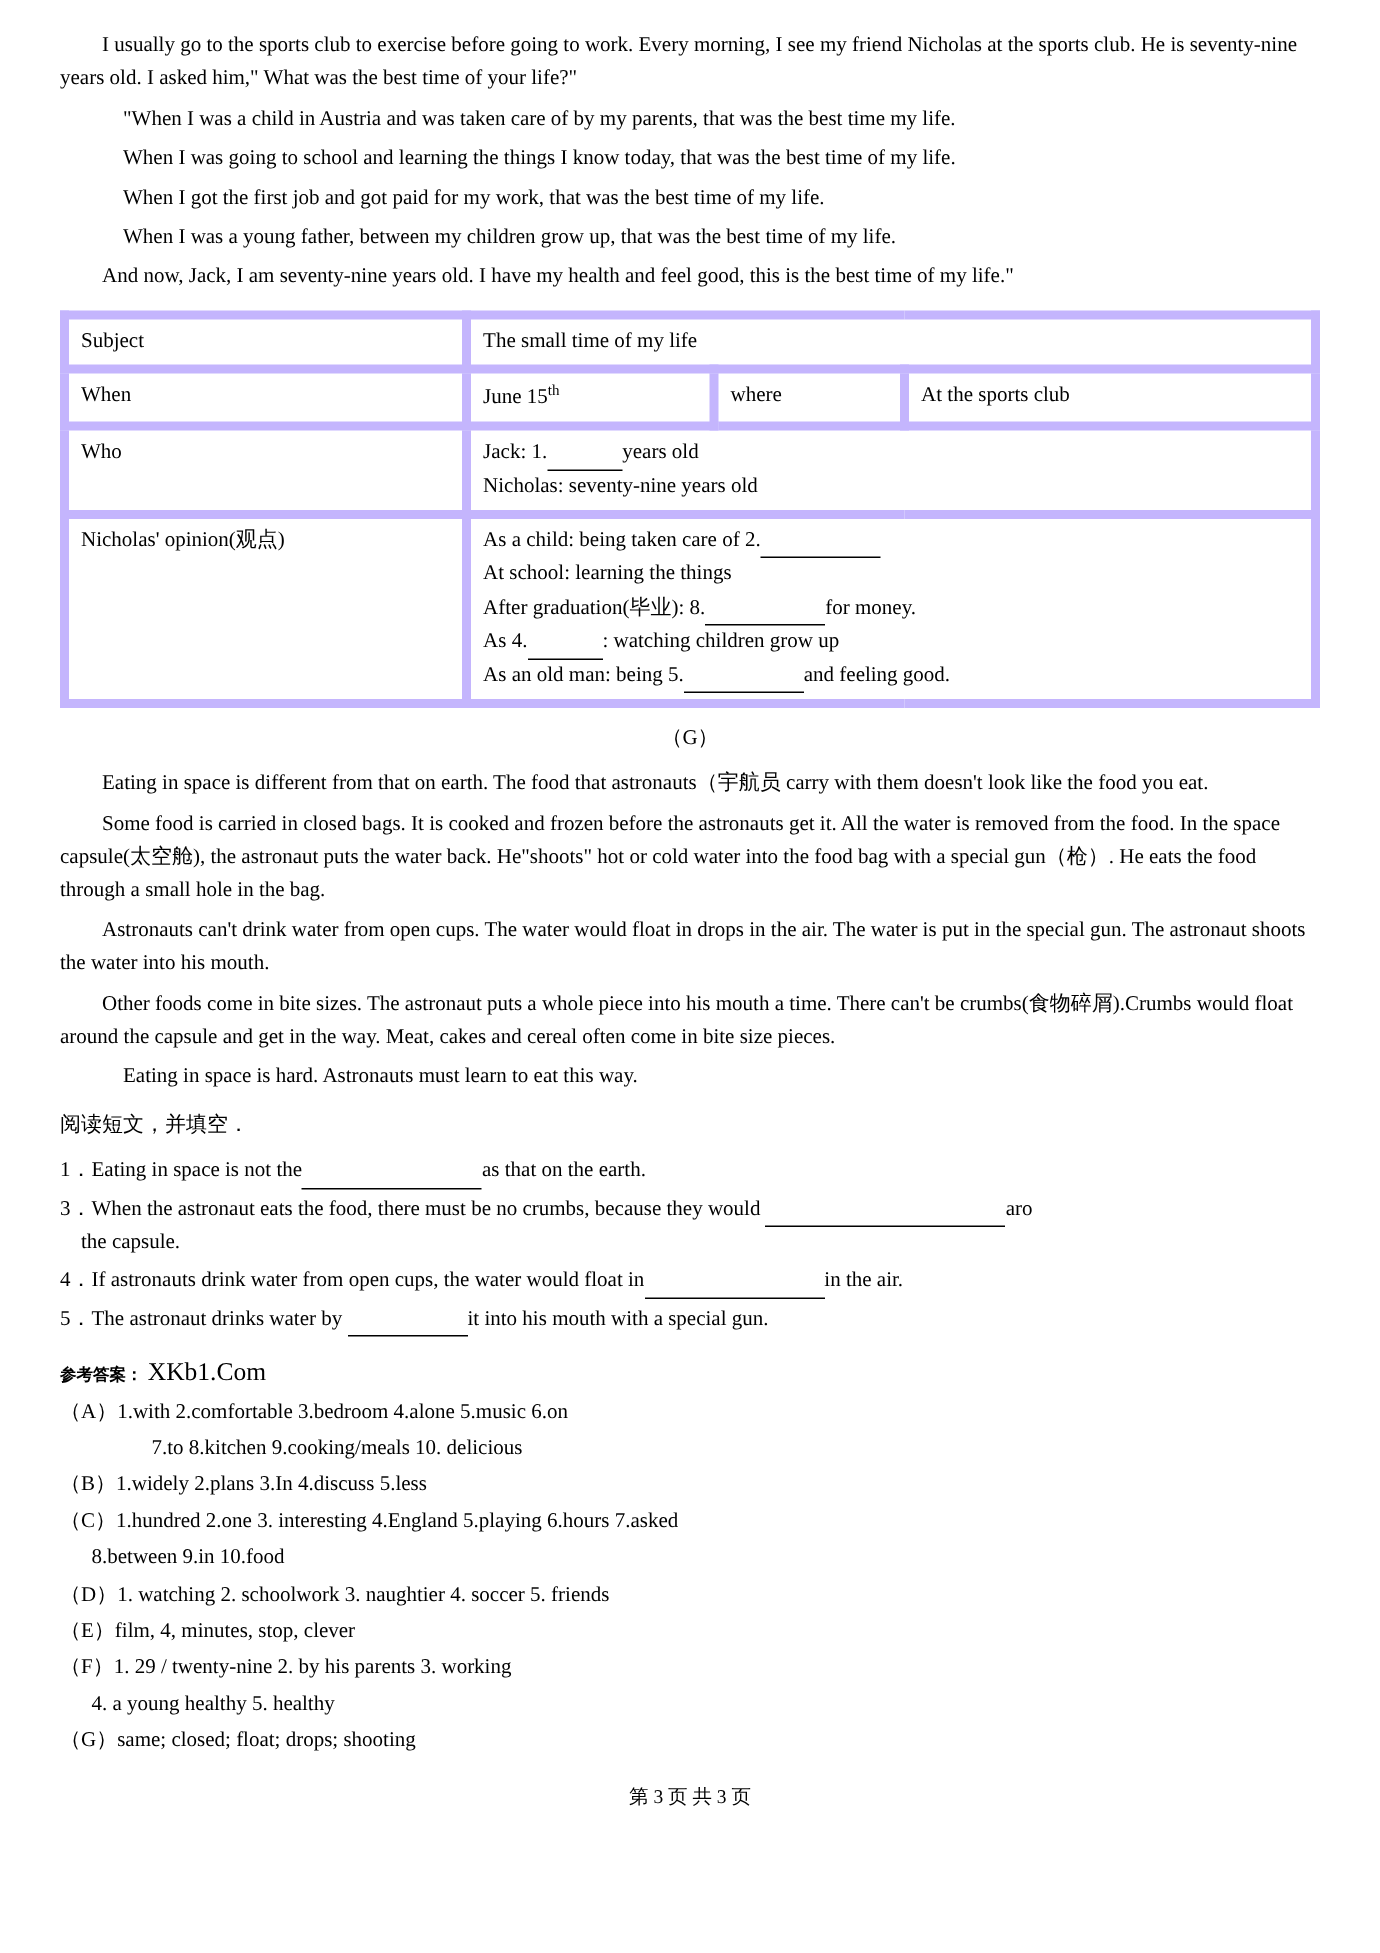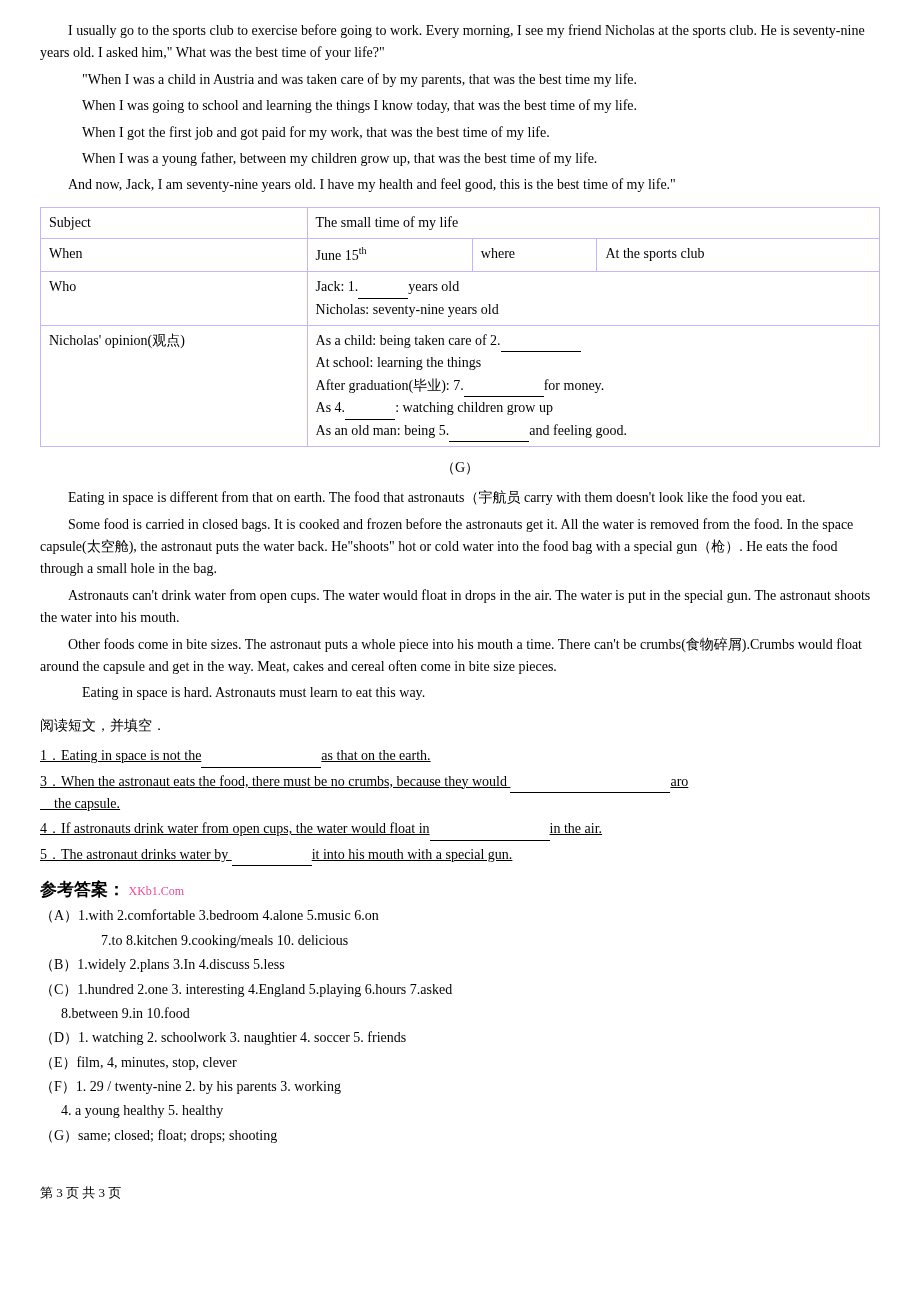--- a/index.html
+++ b/index.html
@@ -26,57 +26,57 @@
     }
     .passage p.quote {
       text-indent: 3em;
     }
     table {
       border-collapse: collapse;
       width: 100%;
       margin: 10px 0;
     }
     table td {
-      border: 1px solid #c4b5fd;
+      border: 6px solid #c4b5fd;
       padding: 4px 8px;
       vertical-align: top;
       margin-left: 14px;
     }
     .section-g {
       margin-top: 10px;
     }
     .center-title {
       text-align: center;
       margin: 8px 0;
       font-size: 14px;
     }
     .questions {
       margin-top: 8px;
     }
     .questions p {
       margin-bottom: 3px;
-      text-decoration: underline;
     }
     .answers {
       margin-top: 10px;
       border-top: none;
     }
     .answers-title {
       font-weight: bold;
-      font-size: 17px;
+      font-size: 11px;
     }
     .answers p {
       margin-bottom: 2px;
       text-indent: 0;
     }
     .answers .indent {
       padding-left: 40px;
     }
     .page-footer {
-      margin-top: 36px;
+      text-align: center;
+      margin-top: 16px;
       font-size: 13px;
     }
     .underline {
       display: inline-block;
       border-bottom: 1px solid #000;
       min-width: 80px;
       height: 1em;
       vertical-align: bottom;
     }
     .underline-sm {
@@ -120,21 +120,21 @@
     <td colspan="3">
       <span>Jack: 1.</span><span class="underline underline-sm"></span><span>years old</span><br>
       <span>Nicholas: seventy-nine years old</span>
     </td>
   </tr>
   <tr>
     <td>Nicholas' opinion(观点)</td>
     <td colspan="3">
       <span>As a child: being taken care of 2.</span><span class="underline"></span><br>
       <span>At school: learning the things</span><br>
-      <span>After graduation(毕业): 7.</span><span class="underline"></span><span>for money.</span><br>
+      <span>After graduation(毕业): 8.</span><span class="underline"></span><span>for money.</span><br>
       <span>As 4.</span><span class="underline underline-sm"></span><span>: watching children grow up</span><br>
       <span>As an old man: being 5.</span><span class="underline"></span><span>and feeling good.</span>
     </td>
   </tr>
 </tbody>
   </table>
 
 <div class="section-g">
   <p class="center-title">（G）</p>
 
@@ -161,21 +161,21 @@
     </p>
     <p>
       5．The astronaut drinks water by <span class="underline"></span>it into his mouth with a special gun.
     </p>
   </div>
 </div>
 
 <div class="answers">
   <p>
     <span class="answers-title">参考答案：</span>
-    <span style="font-size:12px; color:#ec4899;">XKb1.Com</span>
+    <span style="font-size:17px; color:#000000;">XKb1.Com</span>
   </p>
   <p>（A）1.with  2.comfortable  3.bedroom   4.alone    5.music    6.on</p>
   <p class="indent">&nbsp;&nbsp;&nbsp;&nbsp;&nbsp;&nbsp;7.to   8.kitchen    9.cooking/meals   10. delicious</p>
   <p>（B）1.widely   2.plans  3.In   4.discuss   5.less</p>
   <p>（C）1.hundred   2.one   3. interesting   4.England   5.playing   6.hours  7.asked</p>
   <p>&nbsp;&nbsp;&nbsp;&nbsp;&nbsp;&nbsp;8.between   9.in   10.food</p>
   <p>（D）1. watching    2. schoolwork    3. naughtier    4. soccer   5. friends</p>
   <p>（E）film,  4,  minutes,  stop,  clever</p>
   <p>（F）1. 29 / twenty-nine   2. by his parents   3. working</p>
   <p>&nbsp;&nbsp;&nbsp;&nbsp;&nbsp;&nbsp;4. a young  healthy   5. healthy</p>

